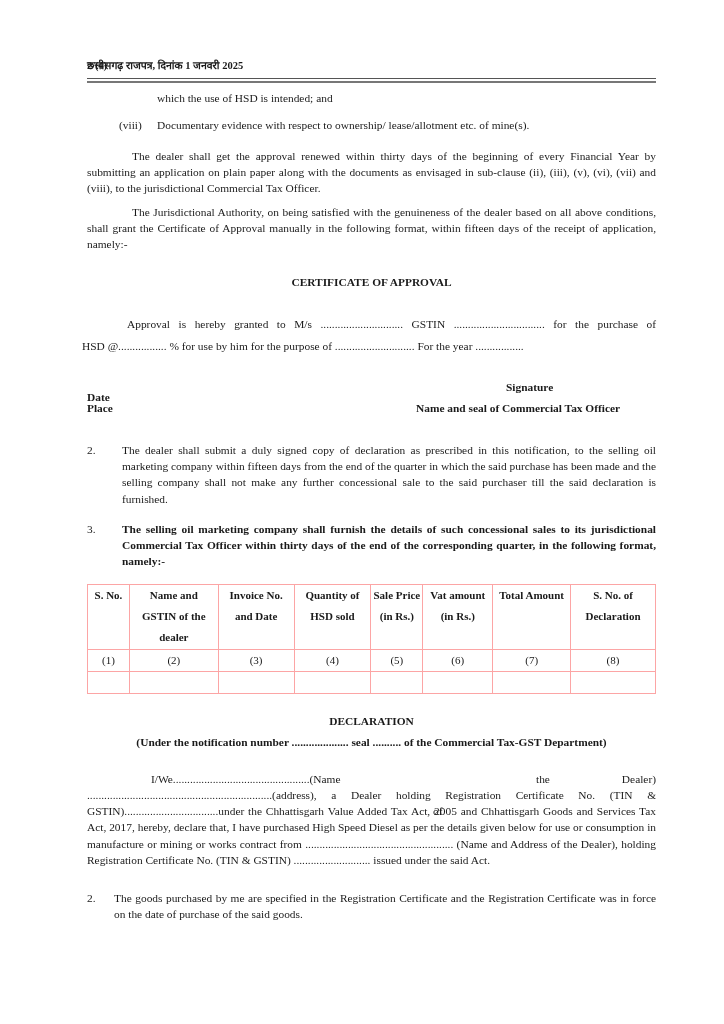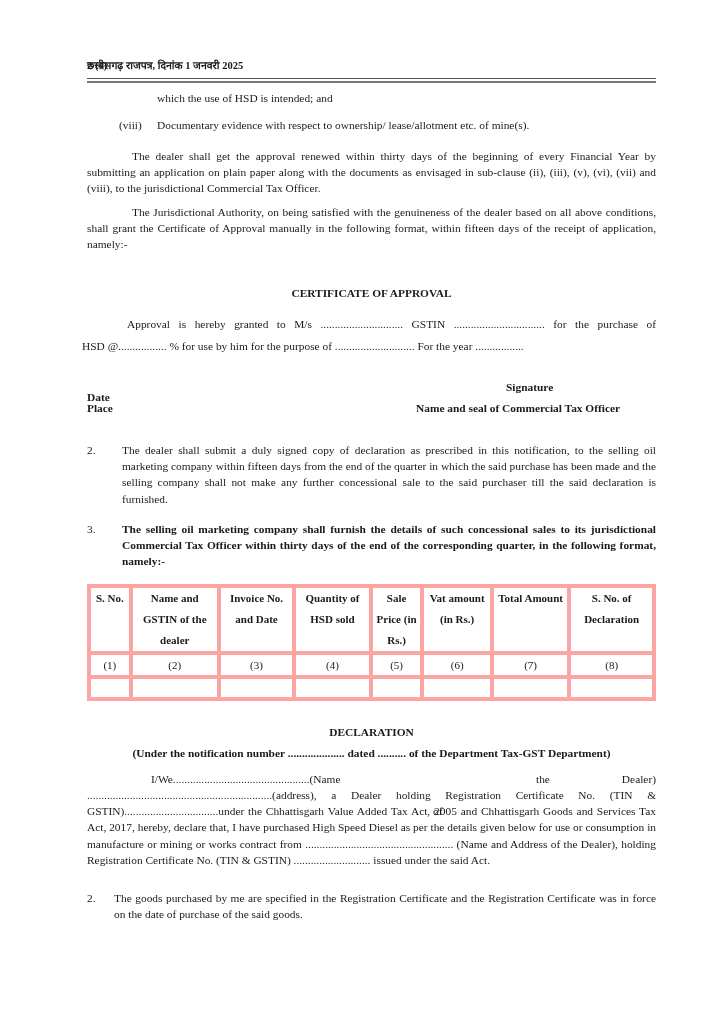--- a/index.html
+++ b/index.html
@@ -20,30 +20,30 @@
     .hdr .gz { position: absolute; left: 0; right: 0; top: 0; text-align: left; font-weight: bold; font-size: 10.5px; }
     .rule { position: absolute; left: 87px; width: 569px; height: 1px; background: #555; }
     .rule.r1 { top: 78px; }
     .rule.r2 { top: 81px; height: 1.5px; background: #777; }
 
     .p { position: absolute; text-align: justify; }
     .p.last { text-align-last: left; }
     .indent { text-indent: 45px; }
 
     .bold { font-weight: bold; }
-    .center { text-align: center; margin-top: 11px; }
+    .center { text-align: center; }
 
     
     table.ret {
       position: absolute; left: 87px; top: 584px; width: 569px;
       border-collapse: collapse;
       font-size: 11px; line-height: 21px;
     }
     table.ret td, table.ret th {
-      border: 4px solid #fca5a5;
+      border: 1px solid #fca5a5;
       text-align: center; vertical-align: top;
       padding: 0 2px;
     }
     table.ret th { font-weight: bold; height: 65px; padding-top: 0px; }
     table.ret tr.num td { height: 22px; line-height: 20px; font-weight: normal; }
     table.ret tr.blank td { height: 22px; }
 
     .list-num { position: absolute; }
   </style>
 </head>
@@ -124,21 +124,21 @@
         <td></td>
         <td></td>
         <td></td>
         <td></td>
         <td></td>
       </tr>
     </tbody>
   </table>
 
   <div class="p bold center" style="left:87px; top:713px; width:569px;">DECLARATION</div>
-  <div class="p bold center" style="left:87px; top:734px; width:569px;">(Under the notification number .................... dated .......... of the Department Tax-GST Department)</div>
+  <div class="p bold center" style="left:87px; top:734px; width:569px;">(Under the notification number .................... seal .......... of the Commercial Tax-GST Department)</div>
 
   <div class="p" style="left:87px; top:771px; width:569px; height:16px;">
     <span style="position:absolute; left:64px;">I/We................................................(Name</span>
     <span style="position:absolute; left:346px;margin-top:32px;">of</span>
     <span style="position:absolute; left:449px;">the</span>
     <span style="position:absolute; right:0;">Dealer)</span>
   </div>
   <div class="p last" style="left:87px; top:787px; width:569px;">.................................................................(address), a Dealer holding Registration Certificate No. (TIN &amp; GSTIN).................................under the Chhattisgarh Value Added Tax Act, 2005 and Chhattisgarh Goods and Services Tax Act, 2017, hereby, declare that, I have purchased High Speed Diesel as per the details given below for use or consumption in manufacture or mining or works contract from .................................................... (Name and Address of the Dealer), holding Registration Certificate No. (TIN &amp; GSTIN) ........................... issued under the said Act.</div>
 
   <div class="list-num" style="left:87px; top:890px;">2.</div>

